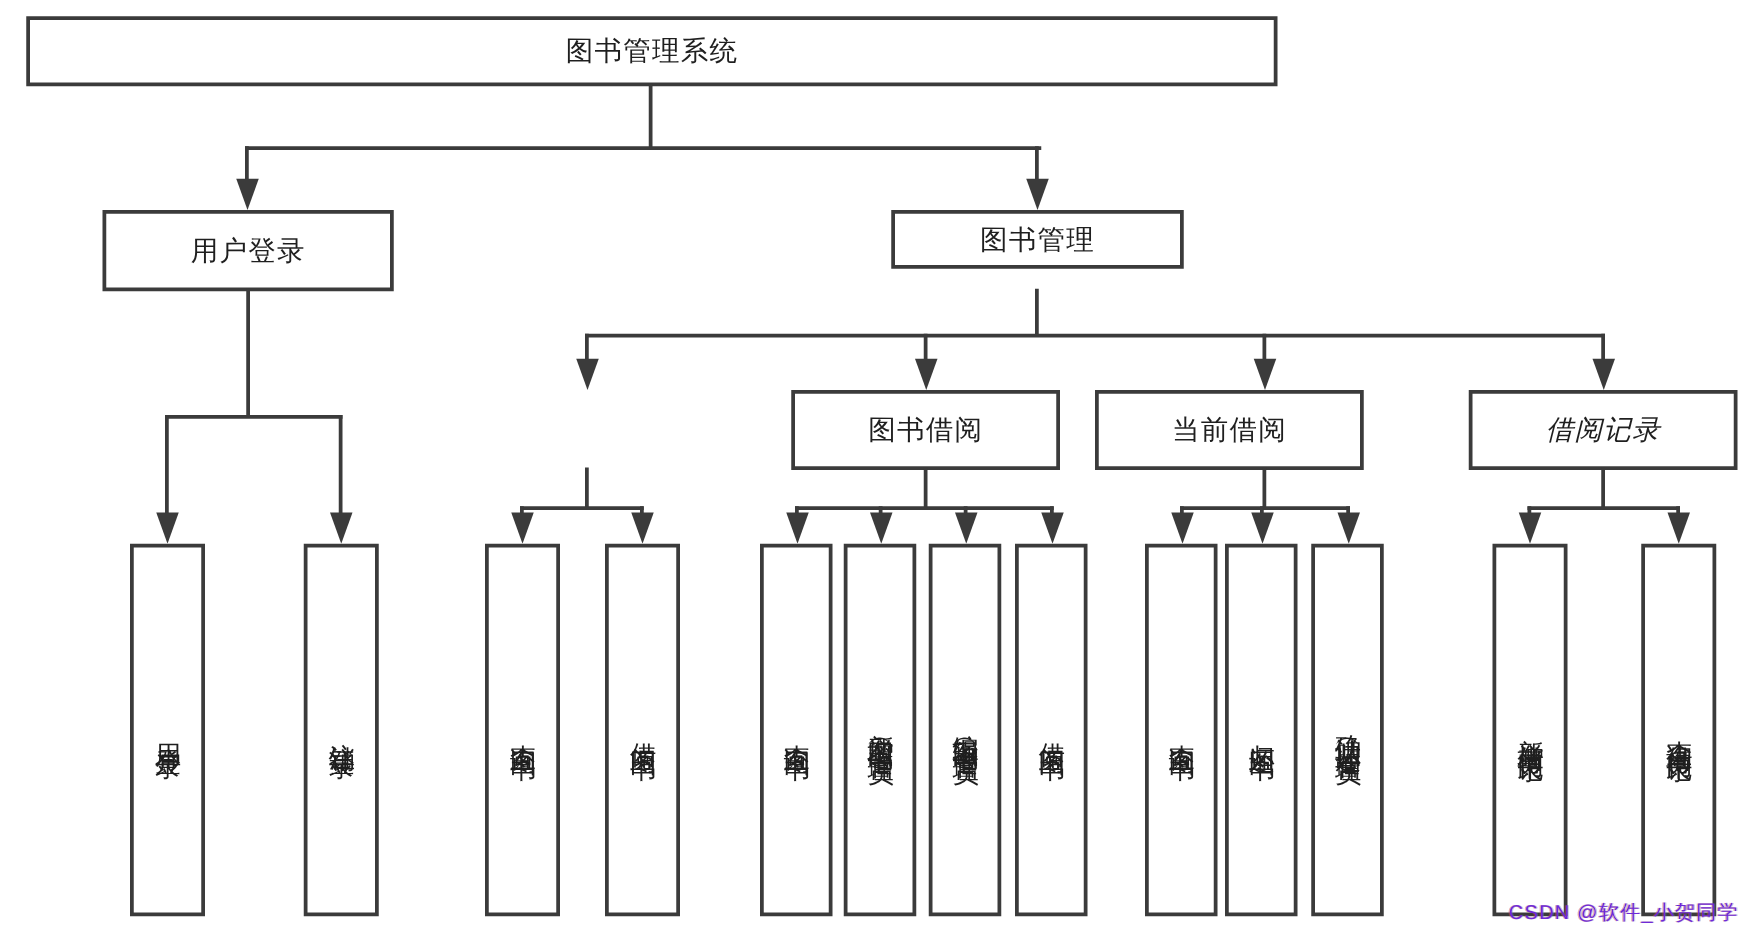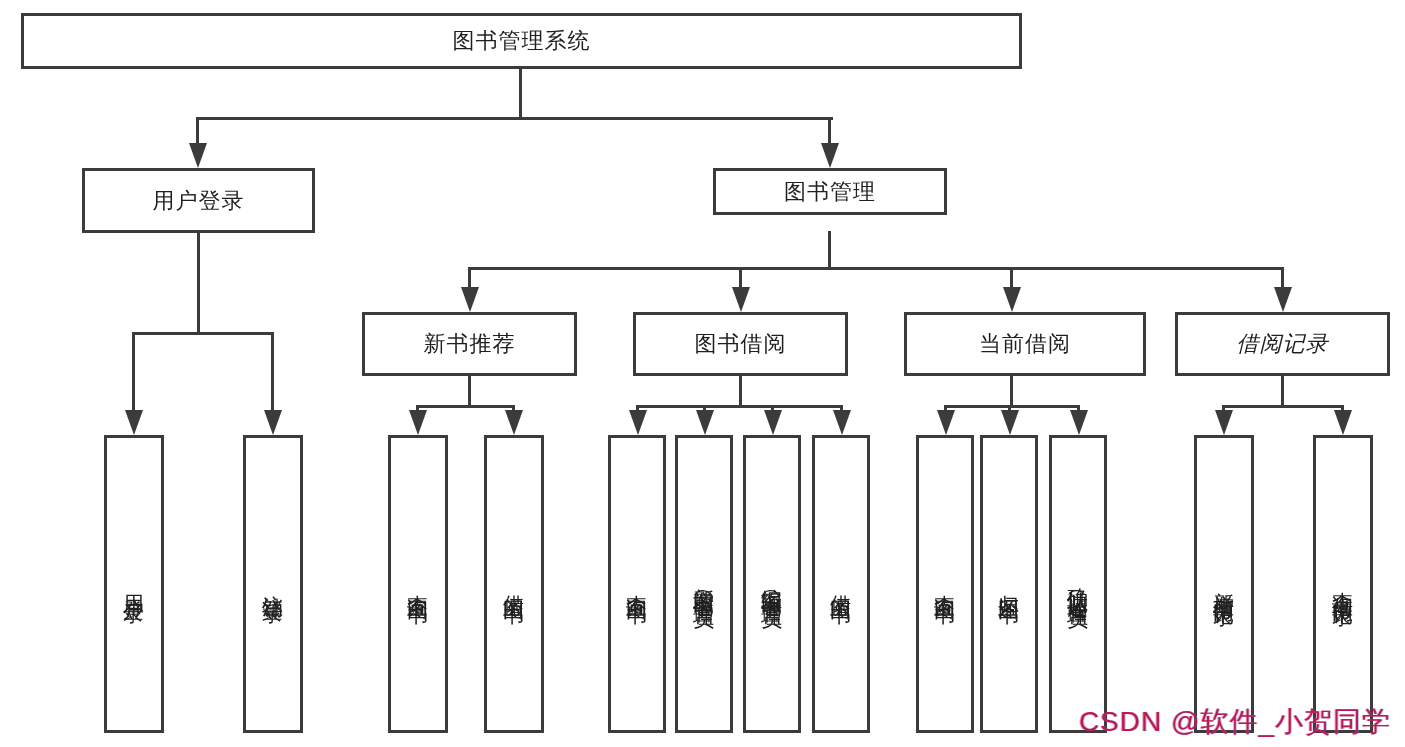--- a/index.html
+++ b/index.html
@@ -32,22 +32,22 @@
   .vline{ position:absolute; width:3px;  background:#3b3b3b; }
   .arrow{
     position:absolute; width:0; height:0;
     border-left:9px solid transparent;
     border-right:9px solid transparent;
     border-top:25px solid #3b3b3b;
   }
   .watermark{
     position:absolute;
     right:14px; bottom:6px;
-    font-size:28px;
-    color:#be185d;
+    font-size:16px;
+    color:#6d28d9;
     letter-spacing:1px;
     text-shadow:-1px 0 rgba(205,80,80,.45), 1px 0 rgba(100,125,200,.4);
     white-space:nowrap;
   }
 </style>
 </head>
 <body>
 
 <div id="stage">
 
@@ -80,27 +80,24 @@
   <div class="hline" style="left:468px;top:267px;width:816px;"></div>
   <div class="vline" style="left:468px;top:267px;height:23px;"></div>
   <div class="arrow" style="left:461px;top:287px;"></div>
   <div class="vline" style="left:739px;top:267px;height:23px;"></div>
   <div class="arrow" style="left:732px;top:287px;"></div>
   <div class="vline" style="left:1010px;top:267px;height:23px;"></div>
   <div class="arrow" style="left:1003px;top:287px;"></div>
   <div class="vline" style="left:1281px;top:267px;height:23px;"></div>
   <div class="arrow" style="left:1274px;top:287px;"></div>
 
-  <div class="box hbox" style="left:362px;top:312px;width:215px;height:64px;">
-    <span>新书推荐</span>
-  </div>
   <div class="box hbox" style="left:633px;top:312px;width:215px;height:64px;">
     <span>图书借阅</span>
   </div>
-  <div class="box hbox" style="left:904px;top:312px;width:242px;height:64px;">
+  <div class="box hbox" style="left:876px;top:312px;width:215px;height:64px;">
     <span>当前借阅</span>
   </div>
   <div class="box hbox" style="left:1175px;top:312px;width:215px;height:64px;font-style:italic;">
     <span>借阅记录</span>
   </div>
 
   <div class="vline" style="left:468px;top:374px;height:34px;"></div>
   <div class="hline" style="left:416px;top:405px;width:99px;"></div>
   <div class="vline" style="left:416px;top:405px;height:8px;"></div>
   <div class="arrow" style="left:409px;top:410px;"></div>

